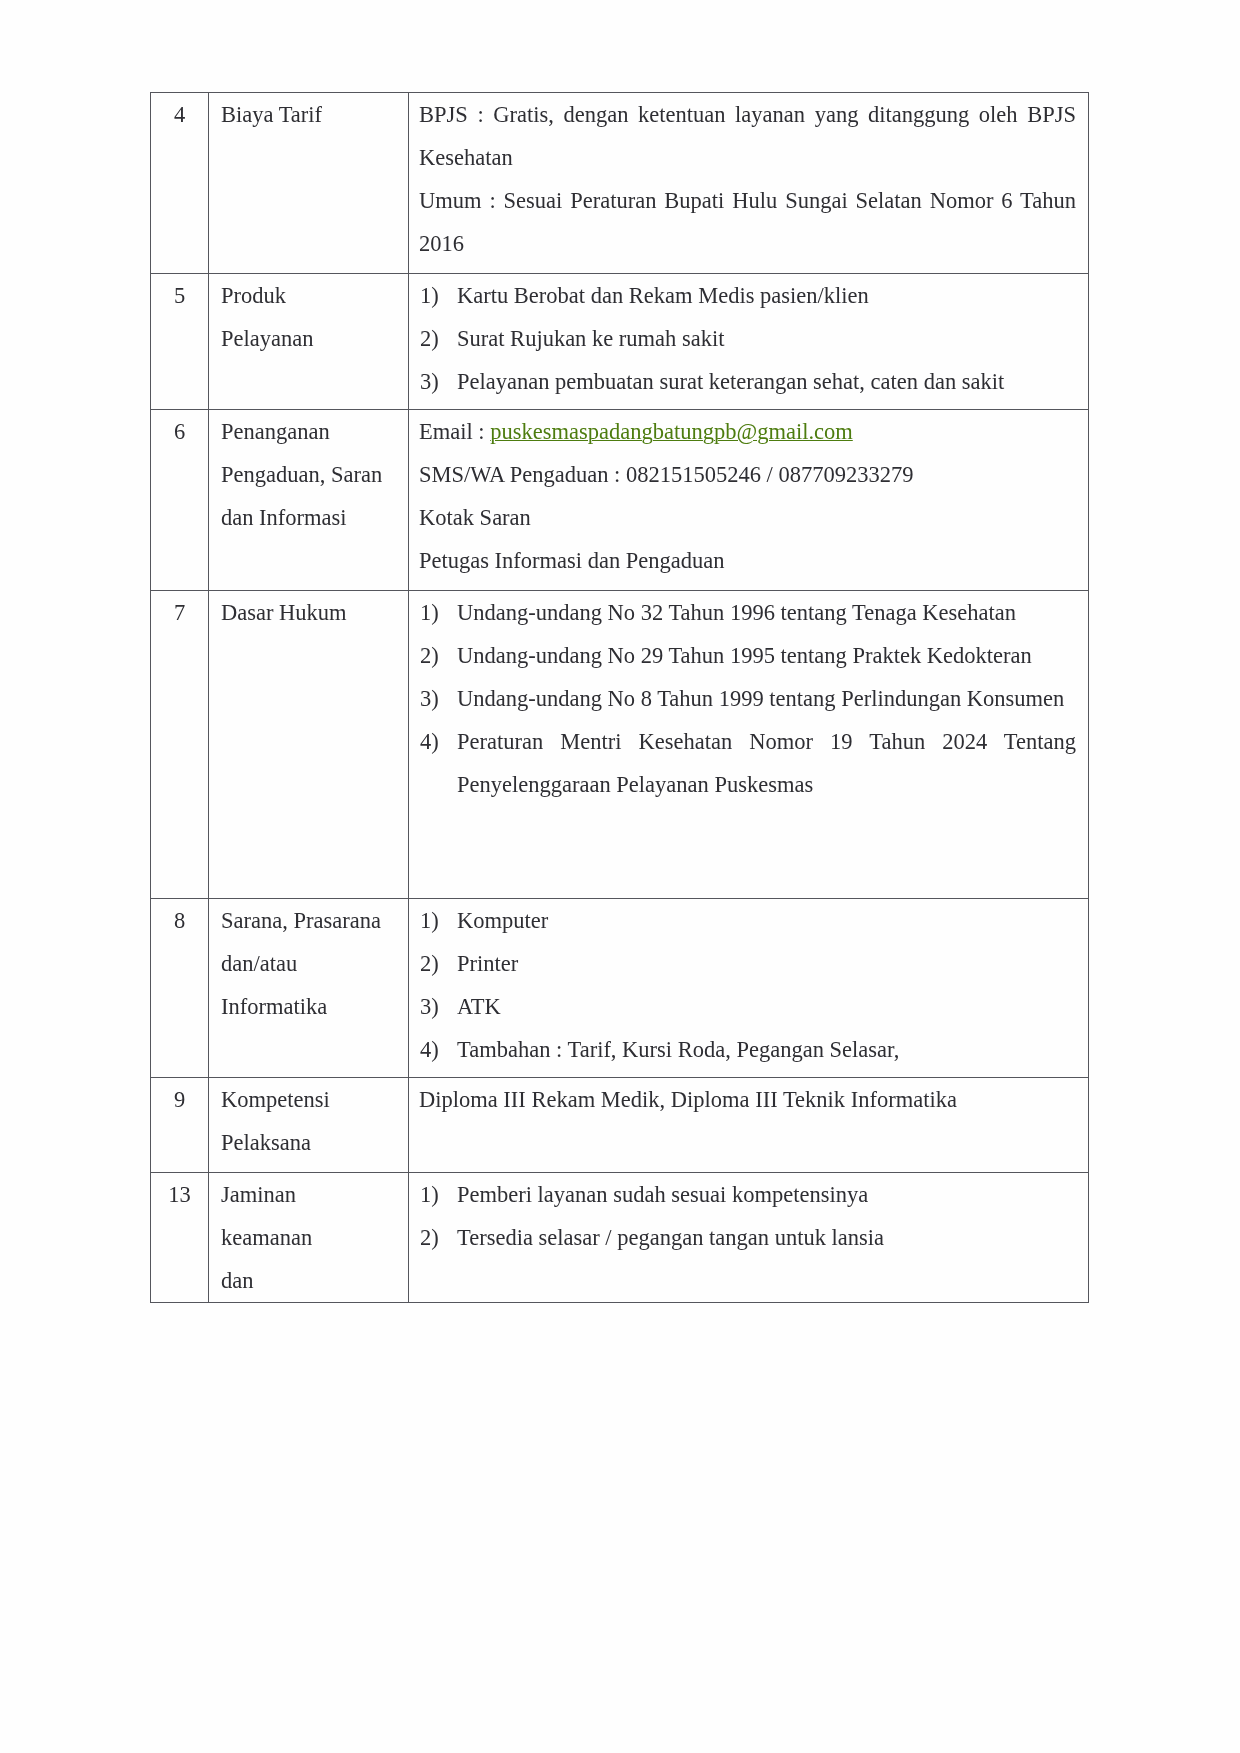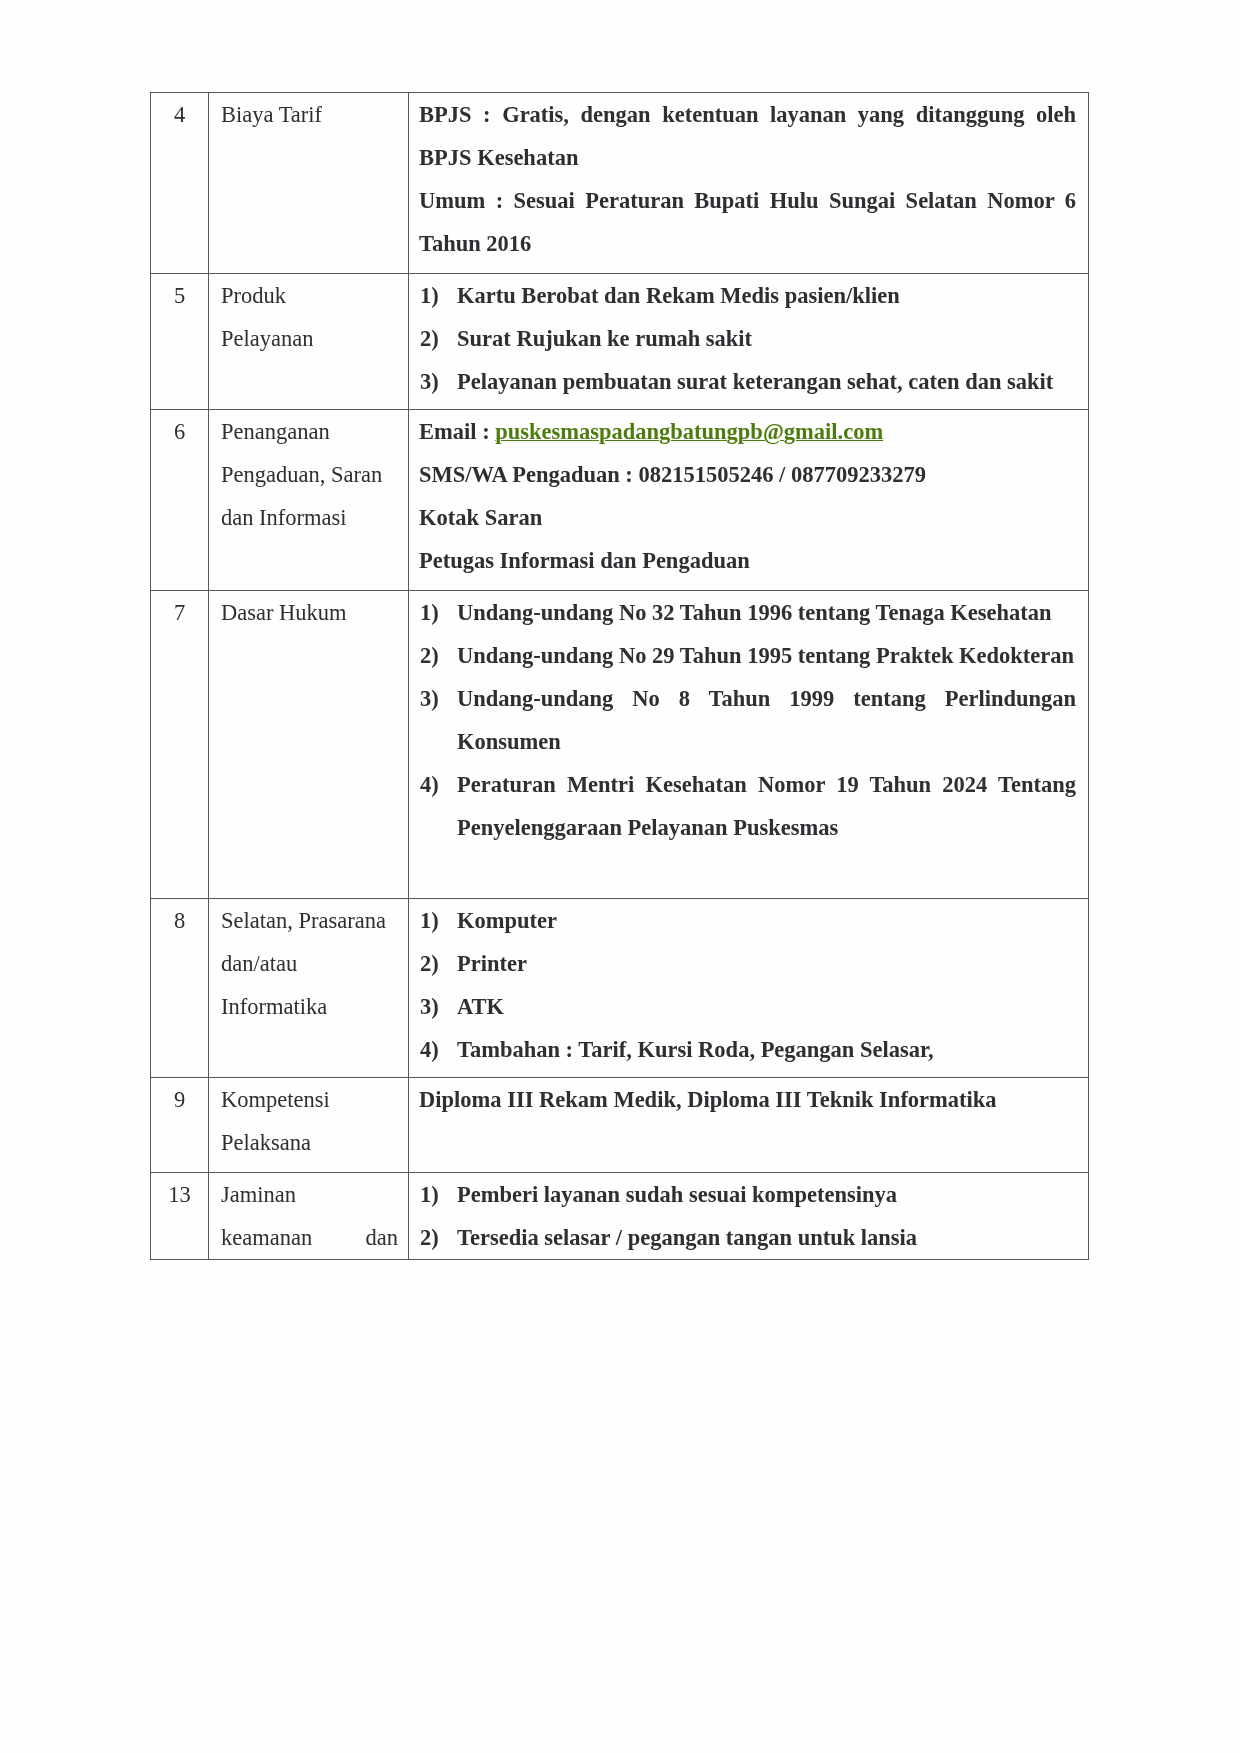--- a/index.html
+++ b/index.html
@@ -24,39 +24,39 @@
   table.spm td {
     border: 1.5px solid #55565c;
     vertical-align: top;
     padding: 0;
   }
   col.c-no { width: 58px; }
   col.c-label { width: 200px; }
   col.c-content { width: 680px; }
   td.no { text-align: center; padding-top: 0 !important; }
   td.label { padding-left: 12px !important; padding-right: 10px !important; }
-  td.content { padding-left: 10px !important; padding-right: 12px !important; font-weight: bold; }
+  td.content { padding-left: 10px !important; padding-right: 12px !important; }
   .cell-inner { padding-top: 0; padding-bottom: 6px; }
   .line { display: block; }
   .justify { text-align: justify; text-align-last: left; }
   ol.items { list-style: none; margin: 0; padding: 0; }
   ol.items li { position: relative; padding-left: 38px; }
   ol.items li .num { position: absolute; left: 1px; top: 0; }
   .link { color: #4d7c0f; text-decoration: underline; text-decoration-thickness: 1px; }
   tr.r4 { height: 181px; }
   tr.r5 { height: 136px; }
   tr.r6 { height: 181px; }
   tr.r7 { height: 308px; }
   tr.r8 { height: 179px; }
   tr.r9 { height: 95px; }
   tr.r10 { height: 93px; }
   tr.r11 { height: 92px; }
   tr.r12 { height: 133px; }
   tr.r13 { height: 87px; }
-  .label-justify { display: flex; justify-content: space-between; }
+  .label-justify { display: flex; justify-content: flex-end; flex-direction: column; }
 </style>
 </head>
 <body>
 
 <div class="sheet">
   <table class="spm">
     <colgroup>
         <col class="c-no">
         <col class="c-label">
         <col class="c-content">
@@ -117,21 +117,21 @@
             <li class="justify"><span class="num">2)</span><span>Undang-undang No 29 Tahun 1995 tentang Praktek Kedokteran</span></li>
             <li class="justify"><span class="num">3)</span><span>Undang-undang No 8 Tahun 1999 tentang Perlindungan Konsumen</span></li>
             <li class="justify"><span class="num">4)</span><span>Peraturan Mentri Kesehatan Nomor 19 Tahun 2024 Tentang Penyelenggaraan Pelayanan Puskesmas</span></li>
           </ol>
         </td>
       </tr>
 
       <tr class="r8">
         <td class="no">8</td>
         <td class="label">
-          <span class="line">Selatan, Prasarana</span>
+          <span class="line">Sarana, Prasarana</span>
           <span class="line">dan/atau</span>
           <span class="line">Informatika</span>
         </td>
         <td class="content">
           <ol class="items">
             <li><span class="num">1)</span><span>Komputer</span></li>
             <li><span class="num">2)</span><span>Printer</span></li>
             <li><span class="num">3)</span><span>ATK</span></li>
             <li><span class="num">4)</span><span>Tambahan : Tarif, Kursi Roda, Pegangan Selasar,</span></li>
           </ol>

